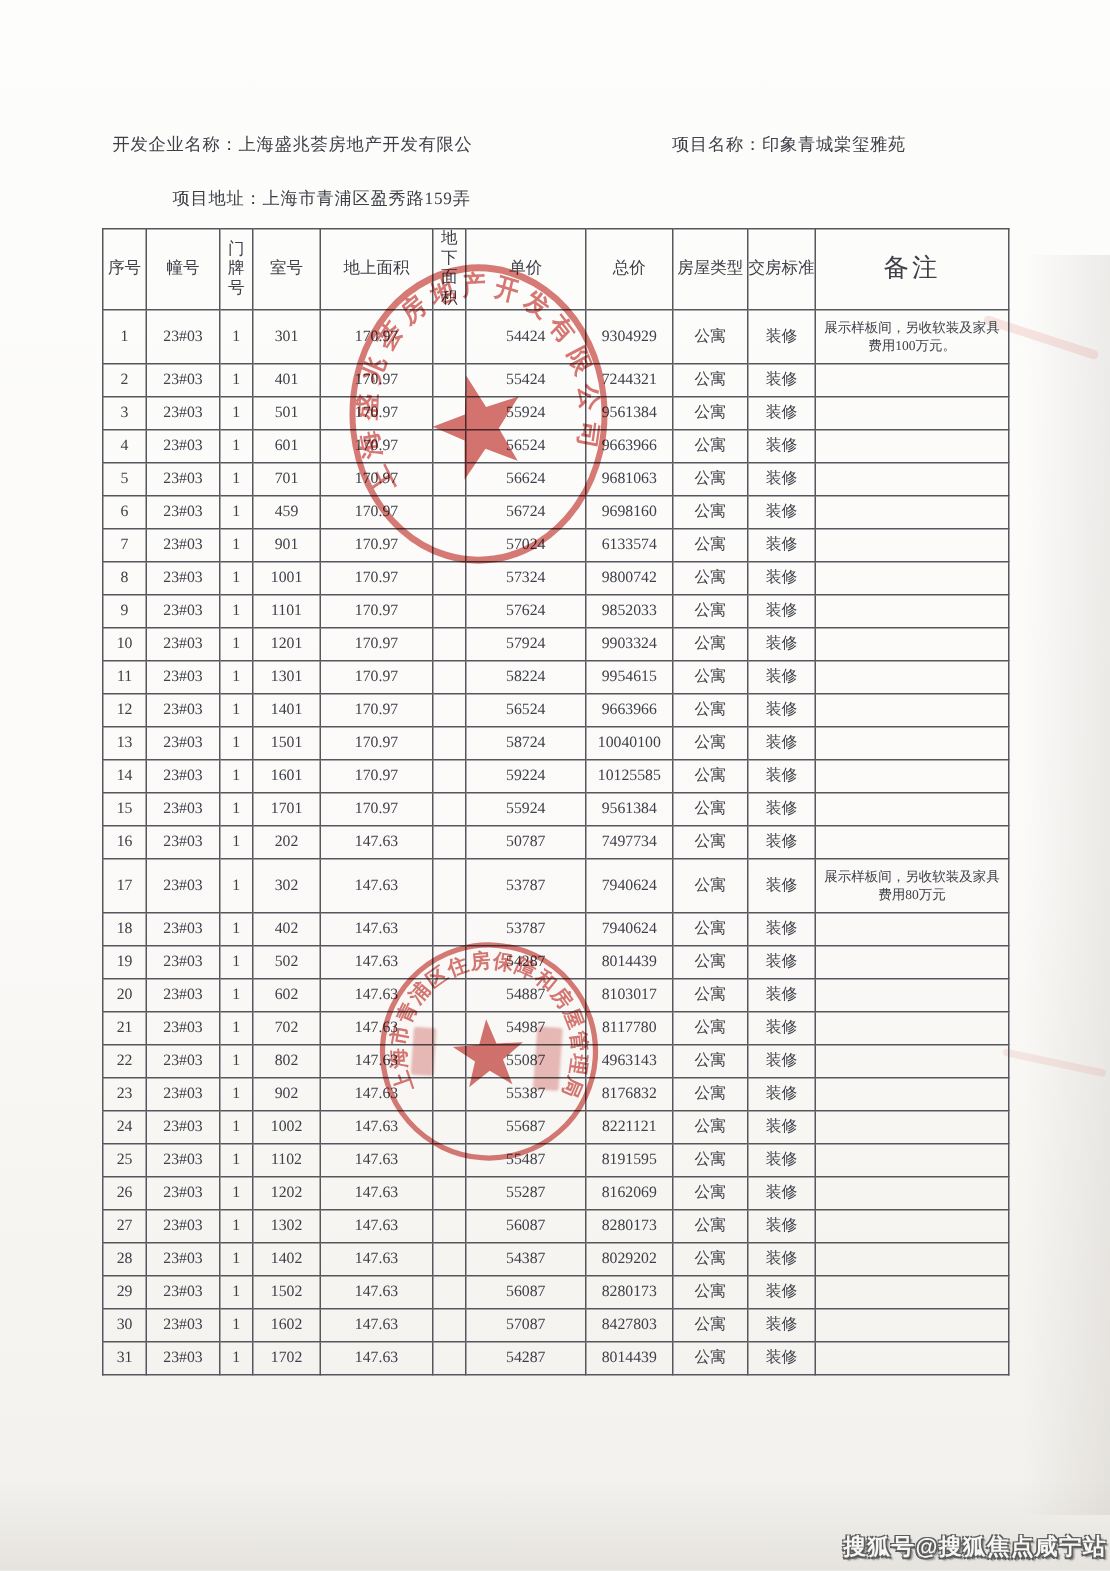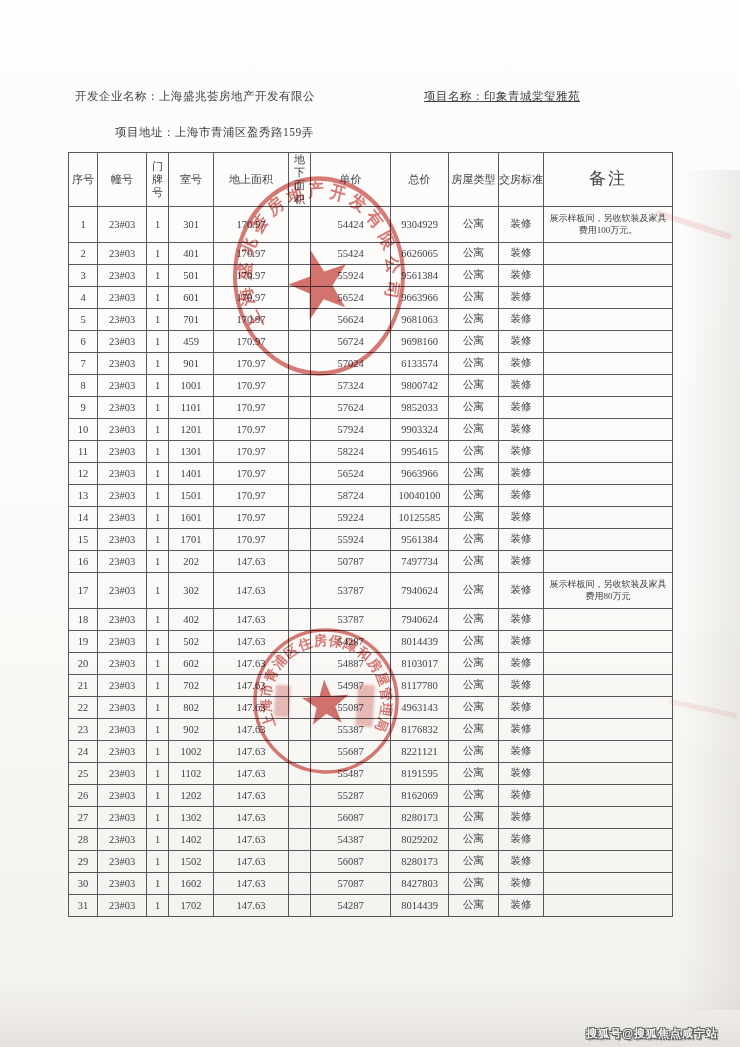--- a/index.html
+++ b/index.html
@@ -12,41 +12,41 @@
     background:linear-gradient(90deg,rgba(0,0,0,0) 0%,rgba(120,112,104,.12) 100%);}
   .edge-shade-bottom{position:absolute;left:0;bottom:0;width:740px;height:60px;
     background:linear-gradient(180deg,rgba(0,0,0,0) 0%,rgba(120,112,104,.10) 100%);}
   .scan-artifact{position:absolute;right:6px;top:222px;width:80px;height:6px;
     transform:rotate(18deg);background:rgba(224,130,120,.20);border-radius:3px;}
   .scan-artifact2{position:absolute;right:2px;top:706px;width:70px;height:5px;
     transform:rotate(12deg);background:rgba(224,130,120,.16);border-radius:3px;}
 
   .meta{position:absolute;font-size:11.5px;letter-spacing:.5px;white-space:nowrap;}
   .meta-developer{top:89px;left:75px;}
-  .meta-project{top:89px;left:424px;text-decoration:underline;}
+  .meta-project{top:89px;left:448px;}
   .meta-address{top:125px;left:75px;margin-left:40px;}
 
   table.price{position:absolute;left:68px;top:152px;width:604px;
     border-collapse:collapse;table-layout:fixed;}
   .price th,.price td{border:1px solid #56575c;text-align:center;vertical-align:middle;
     padding:0;font-weight:normal;color:#3e4048;overflow:hidden;}
   .price th{font-size:11px;height:40px;line-height:1.2;}
   .price th.remark-h{font-size:17px;letter-spacing:2px;}
   .price tbody tr{height:22px;font-size:10.5px;}
   .price tbody tr.tall{height:36px;}
   .price td.remark{text-align:center;font-size:9px;line-height:1.4;padding:1px 3px;}
 
   .stamp{position:absolute;pointer-events:none;mix-blend-mode:multiply;opacity:.82;}
   .stamp1{left:229px;top:186px;transform:scaleY(1.16) rotate(-7deg);transform-origin:50% 50%;}
   .stamp2{left:251px;top:626px;transform:rotate(4deg);transform-origin:50% 50%;}
   .stamp text{font-family:"Liberation Serif","DejaVu Serif",serif;font-weight:bold;}
 
-  .watermark{position:absolute;right:22px;bottom:6px;
+  .watermark{position:absolute;right:2px;bottom:6px;
     font-family:"Liberation Sans","DejaVu Sans",sans-serif;font-weight:bold;
-    font-size:11px;letter-spacing:1px;color:#f7f7f5;
+    font-size:15px;letter-spacing:1px;color:#f7f7f5;
     text-shadow:-1px -1px 0 #5c5c5c,1px -1px 0 #5c5c5c,-1px 1px 0 #5c5c5c,
       1px 1px 0 #5c5c5c,2px 2px 1px rgba(70,70,70,.55);}
 </style>
 </head>
 <body>
 
 <div class="page">
 
   <div class="edge-shade-right"></div>
   <div class="edge-shade-bottom"></div>
@@ -107,21 +107,21 @@
           <td class="remark">展示样板间，另收软装及家具费用100万元。</td>
         </tr>
         <tr>
           <td>2</td>
           <td>23#03</td>
           <td>1</td>
           <td>401</td>
           <td>170.97</td>
           <td></td>
           <td>55424</td>
-          <td>6626065</td>
+          <td>7244321</td>
           <td>公寓</td>
           <td>装修</td>
           <td></td>
         </tr>
         <tr>
           <td>3</td>
           <td>23#03</td>
           <td>1</td>
           <td>501</td>
           <td>170.97</td>

